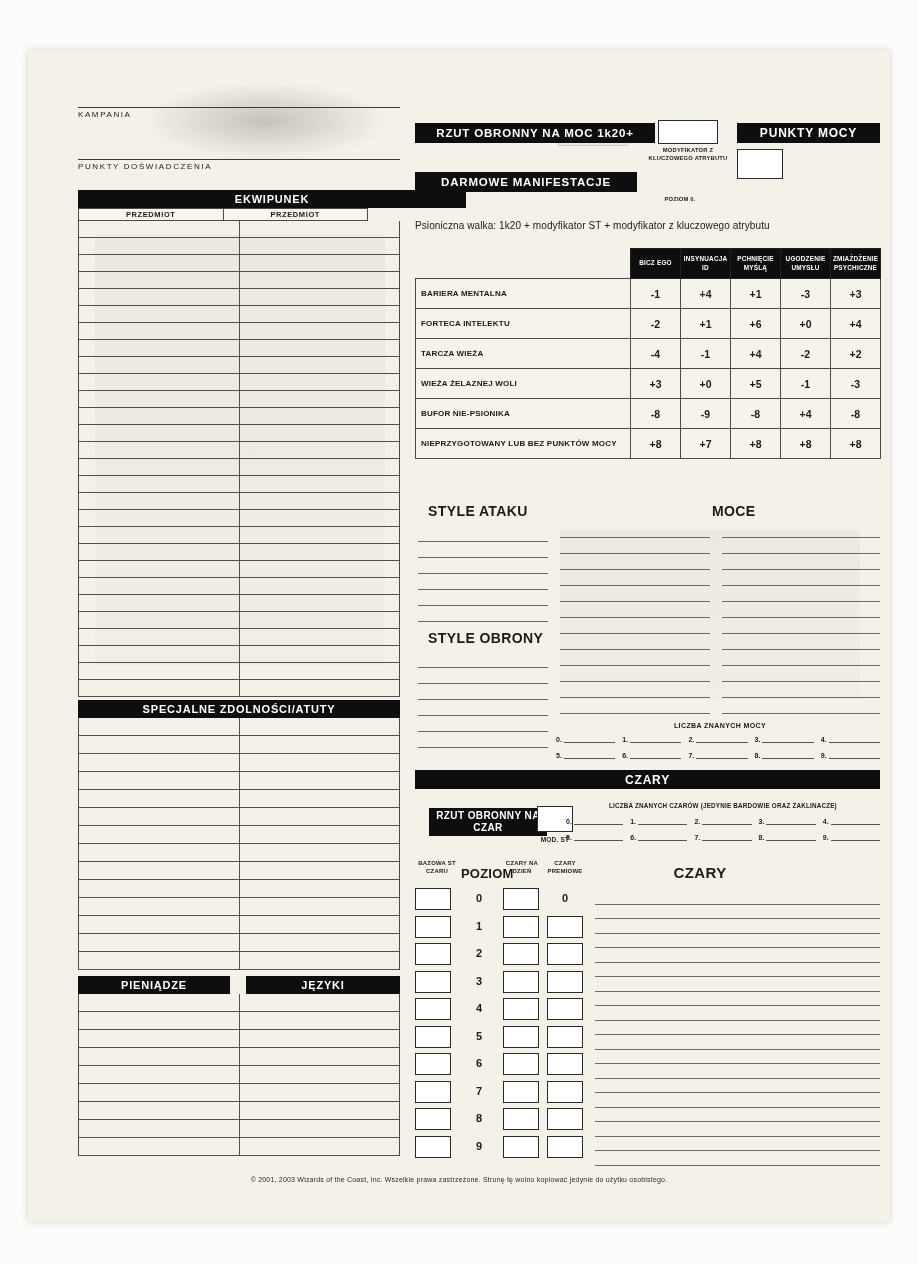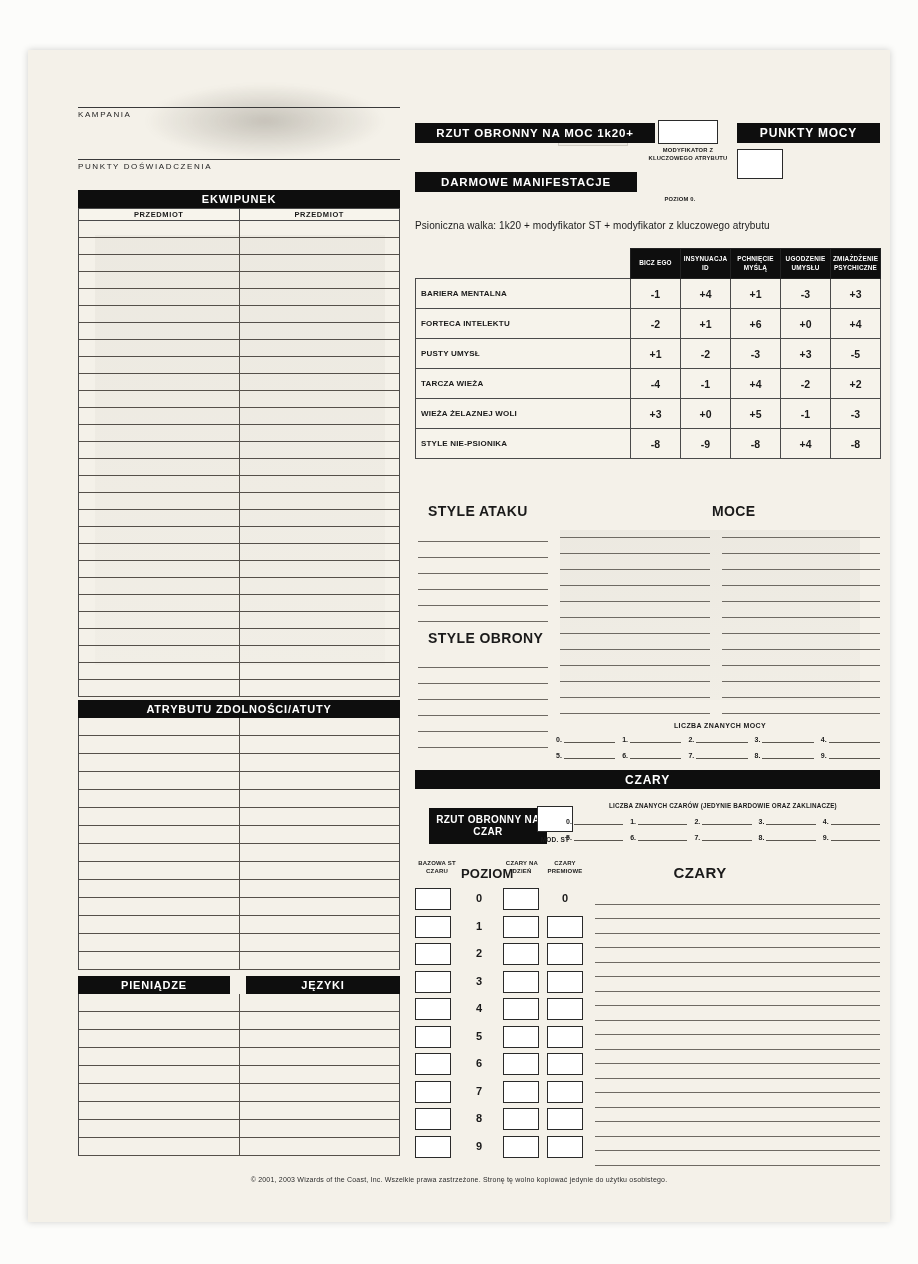--- a/index.html
+++ b/index.html
@@ -57,22 +57,22 @@
 
   <div class="fieldline" style="left:78px;top:96px;width:322px">
     <div class="fl-line"></div>
     <div class="fl-lbl">KAMPANIA</div>
   </div>
   <div class="fieldline" style="left:78px;top:148px;width:322px">
     <div class="fl-line"></div>
     <div class="fl-lbl">PUNKTY DOŚWIADCZENIA</div>
   </div>
 
-  <div class="bar" style="left:78px;top:190px;width:322px;height:18px;font-size:11px">EKWIPUNEK</div>
-  <div class="equip-head" style="left:78px;top:208px;width:322px;height:13px">
+  <div class="bar" style="left:78px;top:190px;width:388px;height:18px;font-size:11px">EKWIPUNEK</div>
+  <div class="equip-head" style="left:78px;top:208px;width:290px;height:13px">
     <span>PRZEDMIOT</span>
     <span>PRZEDMIOT</span>
   </div>
   <div class="tgrid" style="left:78px;top:221px;width:322px">
     <div class="trow h17 split"></div>
   <div class="trow h17 split"></div>
       <div class="trow h17 split"></div>
       <div class="trow h17 split"></div>
       <div class="trow h17 split"></div>
       <div class="trow h17 split"></div>
@@ -93,21 +93,21 @@
       <div class="trow h17 split"></div>
       <div class="trow h17 split"></div>
       <div class="trow h17 split"></div>
       <div class="trow h17 split"></div>
       <div class="trow h17 split"></div>
       <div class="trow h17 split"></div>
       <div class="trow h17 split"></div>
       <div class="trow h17 split"></div>
     </div>
 
-  <div class="bar" style="left:78px;top:700px;width:322px;height:18px;font-size:11px">ATRYBUTU ZDOLNOŚCI/ATUTY</div>
+  <div class="bar" style="left:78px;top:700px;width:322px;height:18px;font-size:11px">SPECJALNE ZDOLNOŚCI/ATUTY</div>
   <div class="tgrid" style="left:78px;top:718px;width:322px">
     <div class="trow h18 split"></div>
   <div class="trow h18 split"></div>
       <div class="trow h18 split"></div>
       <div class="trow h18 split"></div>
       <div class="trow h18 split"></div>
       <div class="trow h18 split"></div>
       <div class="trow h18 split"></div>
       <div class="trow h18 split"></div>
       <div class="trow h18 split"></div>
@@ -172,51 +172,51 @@
     </tr>
     <tr>
       <td class="rl">FORTECA INTELEKTU</td>
       <td class="rv">-2</td>
       <td class="rv">+1</td>
       <td class="rv">+6</td>
       <td class="rv">+0</td>
       <td class="rv">+4</td>
     </tr>
     <tr>
-      <td class="rl">PUSTY UMYSŁ</td>
-      <td class="rv">+1</td>
-      <td class="rv">-2</td>
-      <td class="rv">-3</td>
-      <td class="rv">+3</td>
-      <td class="rv">-5</td>
-    </tr>
-    <tr>
       <td class="rl">TARCZA WIEŻA</td>
       <td class="rv">-4</td>
       <td class="rv">-1</td>
       <td class="rv">+4</td>
       <td class="rv">-2</td>
       <td class="rv">+2</td>
     </tr>
     <tr>
       <td class="rl">WIEŻA ŻELAZNEJ WOLI</td>
       <td class="rv">+3</td>
       <td class="rv">+0</td>
       <td class="rv">+5</td>
       <td class="rv">-1</td>
       <td class="rv">-3</td>
     </tr>
     <tr>
-      <td class="rl">STYLE NIE-PSIONIKA</td>
+      <td class="rl">BUFOR NIE-PSIONIKA</td>
       <td class="rv">-8</td>
       <td class="rv">-9</td>
       <td class="rv">-8</td>
       <td class="rv">+4</td>
       <td class="rv">-8</td>
     </tr>
+    <tr>
+      <td class="rl">NIEPRZYGOTOWANY LUB BEZ PUNKTÓW MOCY</td>
+      <td class="rv">+8</td>
+      <td class="rv">+7</td>
+      <td class="rv">+8</td>
+      <td class="rv">+8</td>
+      <td class="rv">+8</td>
+    </tr>
   </tbody>
     </table>
 
   <div class="seclabel" style="left:428px;top:503px">STYLE ATAKU</div>
   <div class="lines" style="left:418px;top:526px;width:130px">
     <div class="ln"></div>
   <div class="ln"></div>
       <div class="ln"></div>
       <div class="ln"></div>
       <div class="ln"></div>
@@ -304,21 +304,21 @@
         <i class="kline"></i>
       </span>
     <span class="kn">
         <b>9.</b>
         <i class="kline"></i>
       </span>
   </div>
 
   <div class="bar" style="left:415px;top:770px;width:465px;height:19px;font-size:12px">CZARY</div>
 
-  <div class="saveblock" style="left:429px;top:808px;width:118px;height:36px">RZUT OBRONNY NA CZAR</div>
+  <div class="saveblock" style="left:429px;top:808px;width:118px;height:28px">RZUT OBRONNY NA CZAR</div>
   <div class="boxfield" style="left:537px;top:806px;width:36px;height:26px"></div>
   <div class="microlabel" style="left:528px;top:836px;width:54px;font-size:6.5px">MOD. ST</div>
 
   <div class="microlabel" style="left:566px;top:802px;width:314px;font-size:6.3px">LICZBA ZNANYCH CZARÓW (JEDYNIE BARDOWIE ORAZ ZAKLINACZE)</div>
   <div class="known-row" style="left:566px;top:816px;width:314px">
     <span class="kn">
         <b>0.</b>
         <i class="kline"></i>
       </span>
     <span class="kn">

